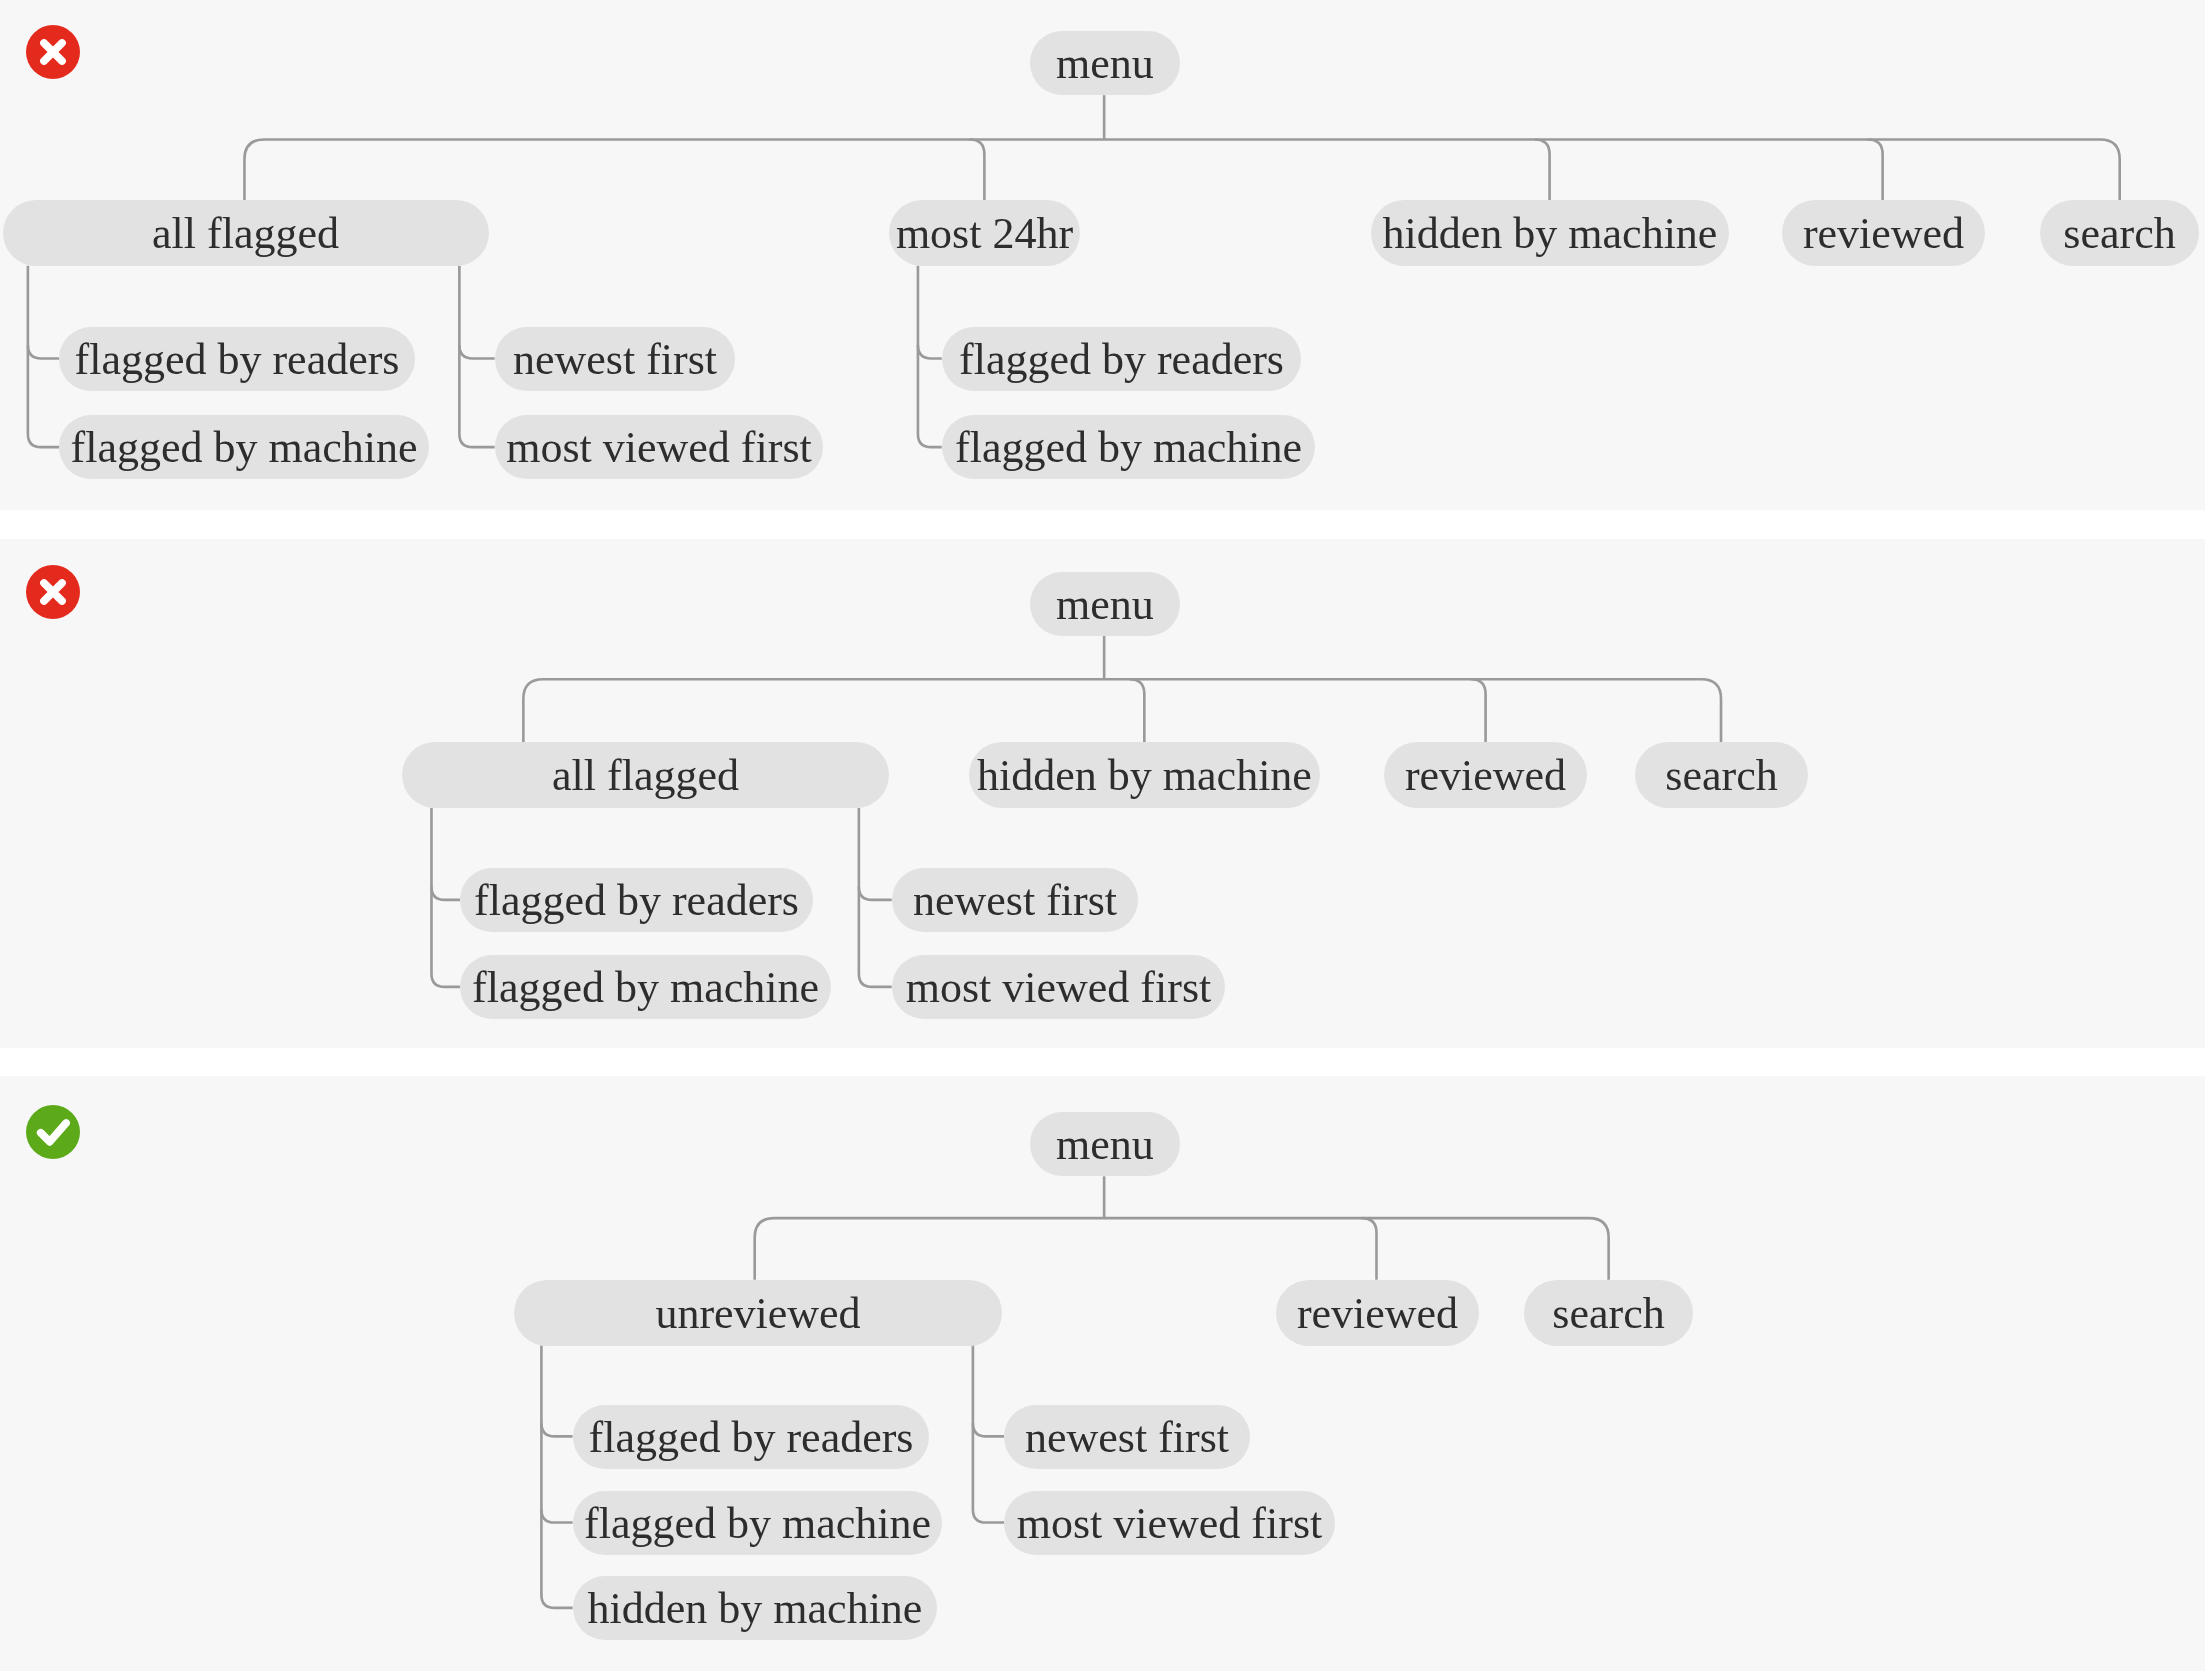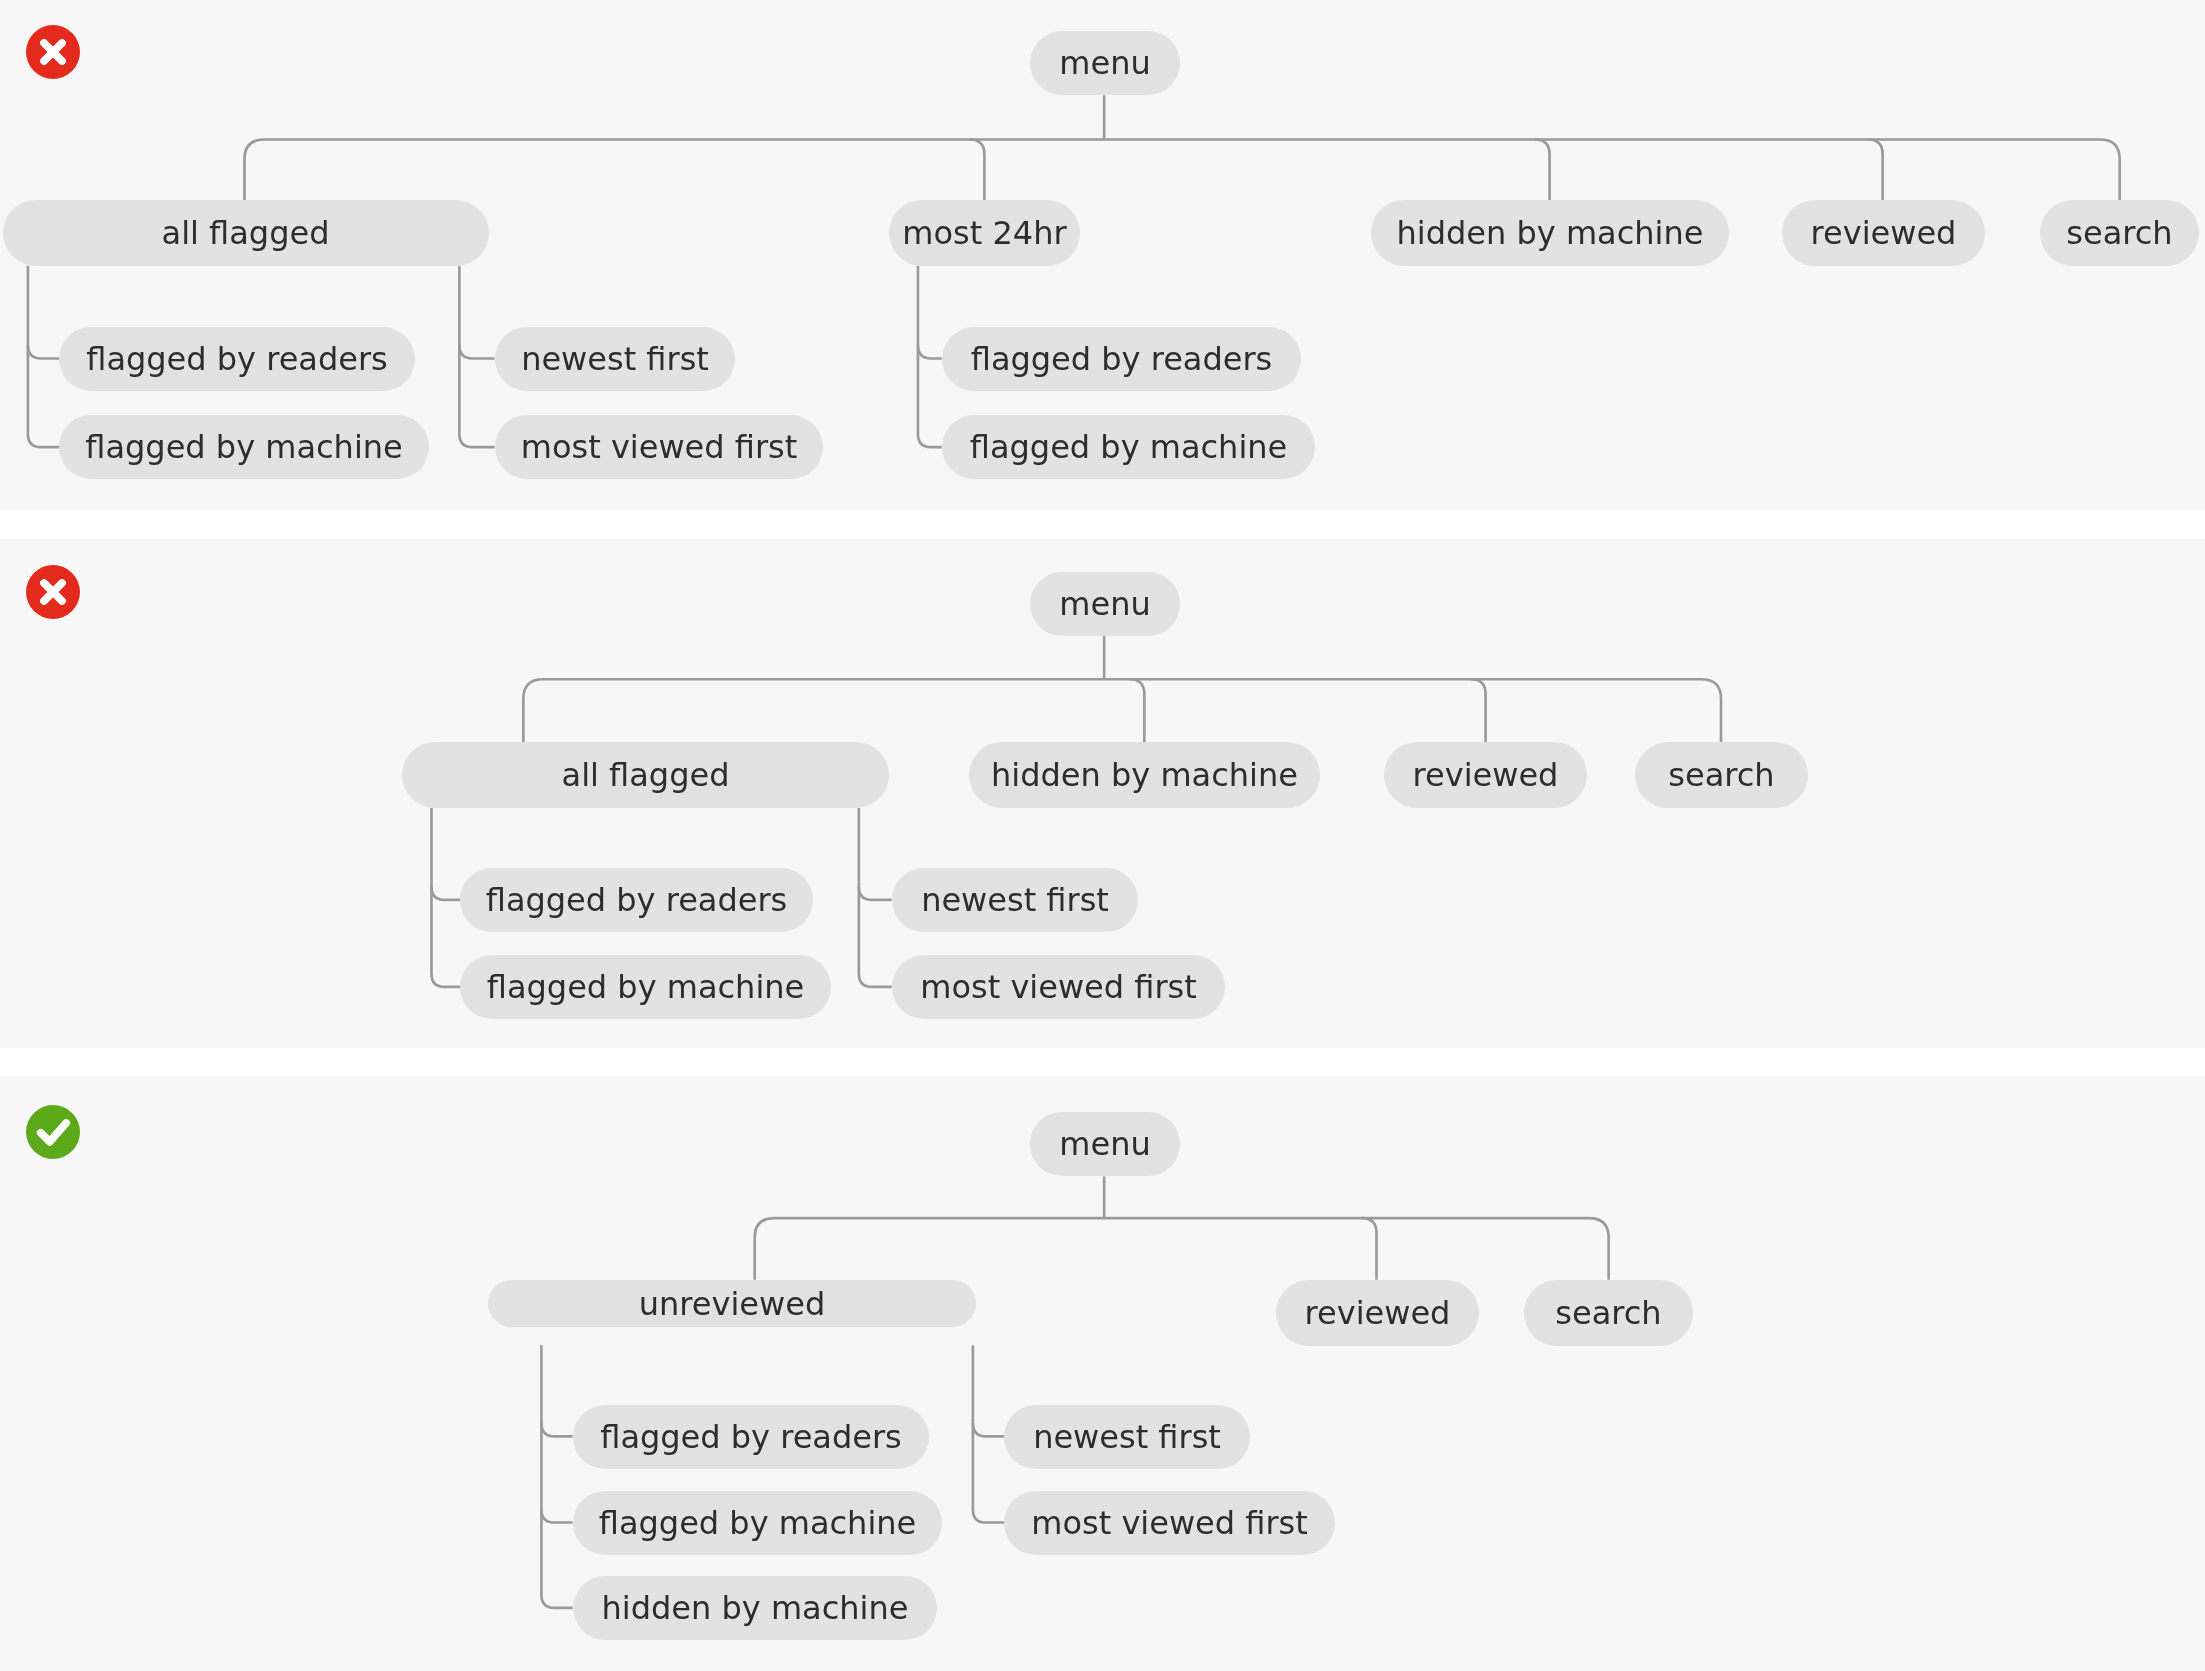--- a/index.html
+++ b/index.html
@@ -22,23 +22,24 @@
     position: absolute; left: 0; top: 0;
     width: 2205px; height: 1671px;
     pointer-events: none;
   }
   .pill {
     position: absolute;
     background: var(--pill-bg, #e2e2e2);
     border-radius: 36px;
     display: flex; align-items: center; justify-content: center;
     color: var(--pill-text, #2d2d2d);
-    font-size: 32px;
+    font-size: 44px;
     white-space: nowrap;
     z-index: 3;
+    font-family: Liberation Serif, serif;
   }
   .status {
     position: absolute; width: 54px; height: 54px; z-index: 4;
   }
   .status svg { display: block; width: 54px; height: 54px; }
 </style>
 </head>
 <body style="--section-bg: #f7f7f7; --separator: #ffffff; --pill-bg: #e2e2e2; --pill-text: #2d2d2d; --error-red: #e42a1d; --success-green: #5caa1a;">
 
 <div class="section" style="top:0; height:510px;"></div>
@@ -112,21 +113,21 @@
     <div class="pill" style="left: 1030px; top: 572px; width: 150px; height: 64px;">menu</div>
     <div class="pill" style="left: 402px; top: 742px; width: 487px; height: 66px;">all flagged</div>
     <div class="pill" style="left: 969px; top: 742px; width: 351px; height: 66px;">hidden by machine</div>
     <div class="pill" style="left: 1384px; top: 742px; width: 203px; height: 66px;">reviewed</div>
     <div class="pill" style="left: 1635px; top: 742px; width: 173px; height: 66px;">search</div>
     <div class="pill" style="left: 460px; top: 868px; width: 353px; height: 64px;">flagged by readers</div>
     <div class="pill" style="left: 460px; top: 955px; width: 371px; height: 64px;">flagged by machine</div>
     <div class="pill" style="left: 892px; top: 868px; width: 246px; height: 64px;">newest first</div>
     <div class="pill" style="left: 892px; top: 955px; width: 333px; height: 64px;">most viewed first</div>
     <div class="pill" style="left: 1030px; top: 1112px; width: 150px; height: 64px;">menu</div>
-    <div class="pill" style="left: 488px; top: 1280px; width: 488px; height: 47px;">unreviewed</div>
+    <div class="pill" style="left: 514px; top: 1280px; width: 488px; height: 66px;">unreviewed</div>
     <div class="pill" style="left: 1276px; top: 1280px; width: 203px; height: 66px;">reviewed</div>
     <div class="pill" style="left: 1524px; top: 1280px; width: 169px; height: 66px;">search</div>
     <div class="pill" style="left: 573px; top: 1405px; width: 356px; height: 64px;">flagged by readers</div>
     <div class="pill" style="left: 573px; top: 1491px; width: 369px; height: 64px;">flagged by machine</div>
     <div class="pill" style="left: 573px; top: 1576px; width: 364px; height: 64px;">hidden by machine</div>
     <div class="pill" style="left: 1004px; top: 1405px; width: 246px; height: 64px;">newest first</div>
     <div class="pill" style="left: 1004px; top: 1491px; width: 331px; height: 64px;">most viewed first</div>
   </div>
 
 

